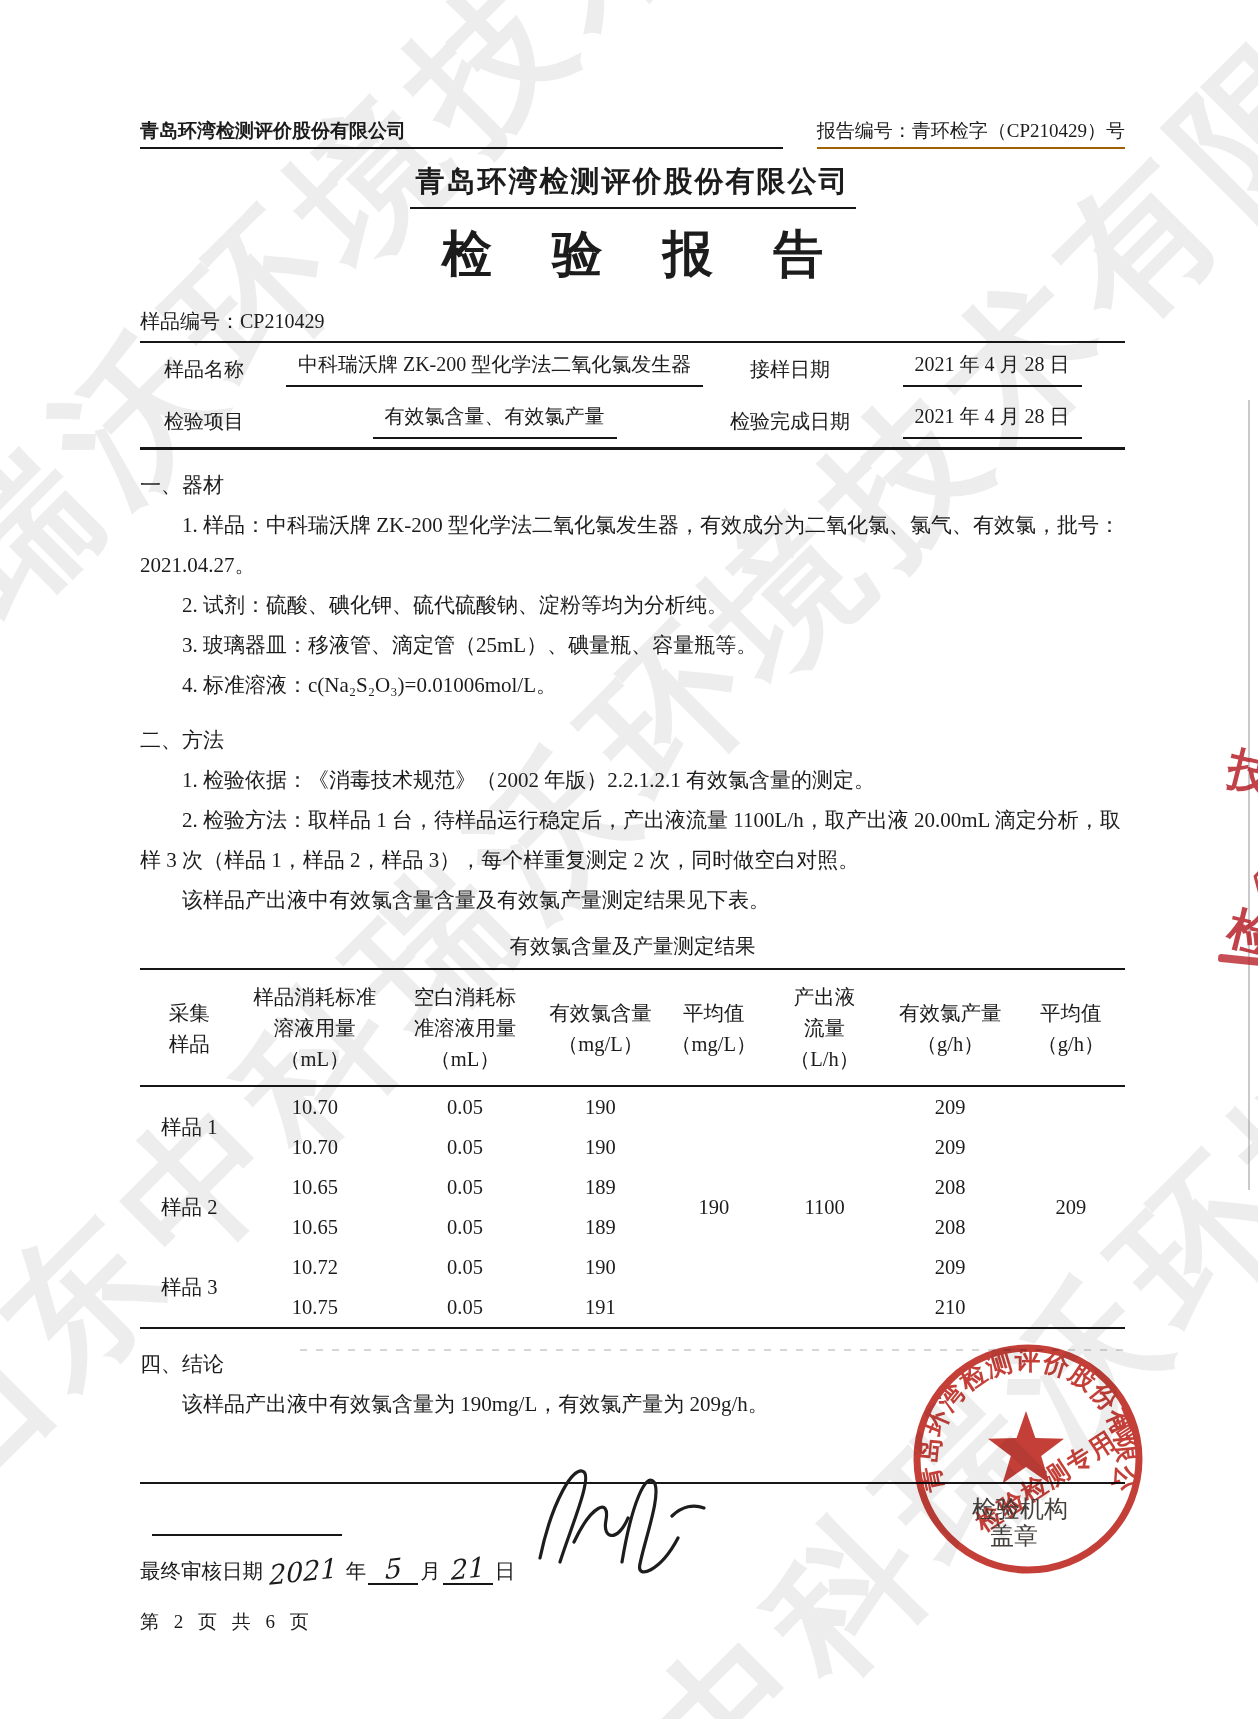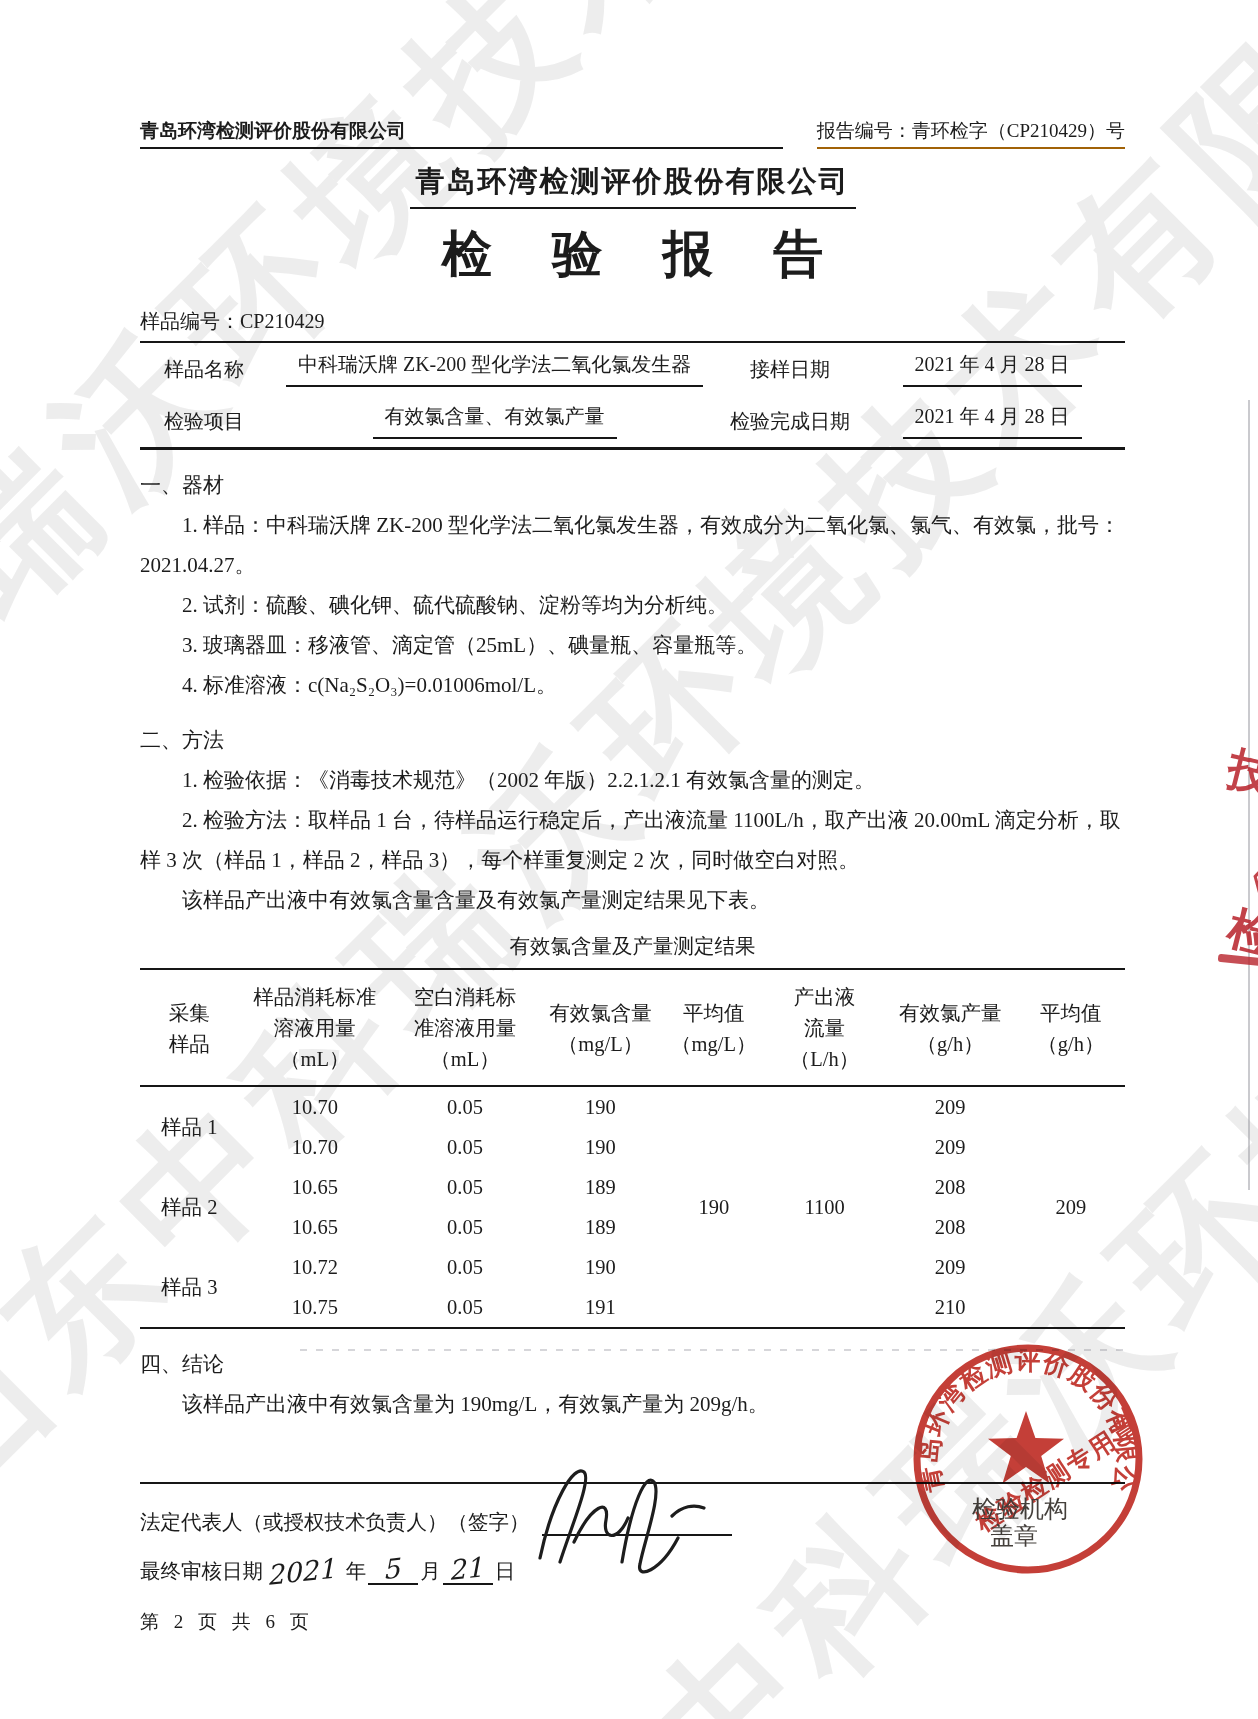--- a/index.html
+++ b/index.html
@@ -236,21 +236,20 @@
         </tr>
       </tbody>
     </table>
 
     <div class="sec-title">四、结论</div>
     <p class="para">该样品产出液中有效氯含量为 190mg/L，有效氯产量为 209g/h。</p>
 
     <div class="sig-rule"></div>
 
     <div class="legal">
-      <span>法定代表人（或授权技术负责人）（签字）</span>
       <span class="sig-blank"></span>
       <svg class="sig-svg" width="200" height="135" viewBox="0 0 200 135">
         <path d="M18,112 C30,55 52,18 62,26 C70,33 48,84 38,116 M52,96 C70,58 88,52 84,74 C80,94 96,96 106,72 M100,116 C110,56 124,26 132,36 C140,48 122,96 118,118 C114,134 138,126 156,92 M150,70 C160,60 172,58 182,62" fill="none" stroke="#1d1d1d" stroke-width="3.2" stroke-linecap="round"></path>
       </svg>
     </div>
 
     <div class="review">
       <span>最终审核日期</span>
       <span class="hw">2021</span>
       <span class="unit">年</span>

